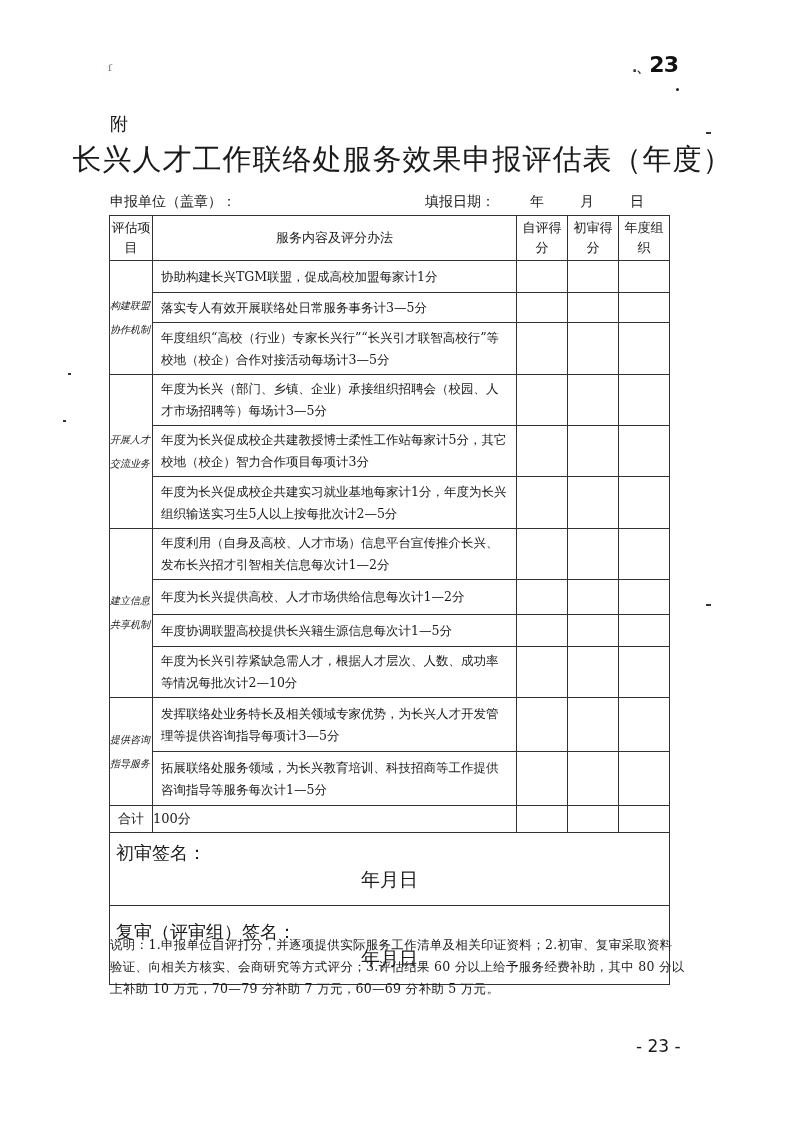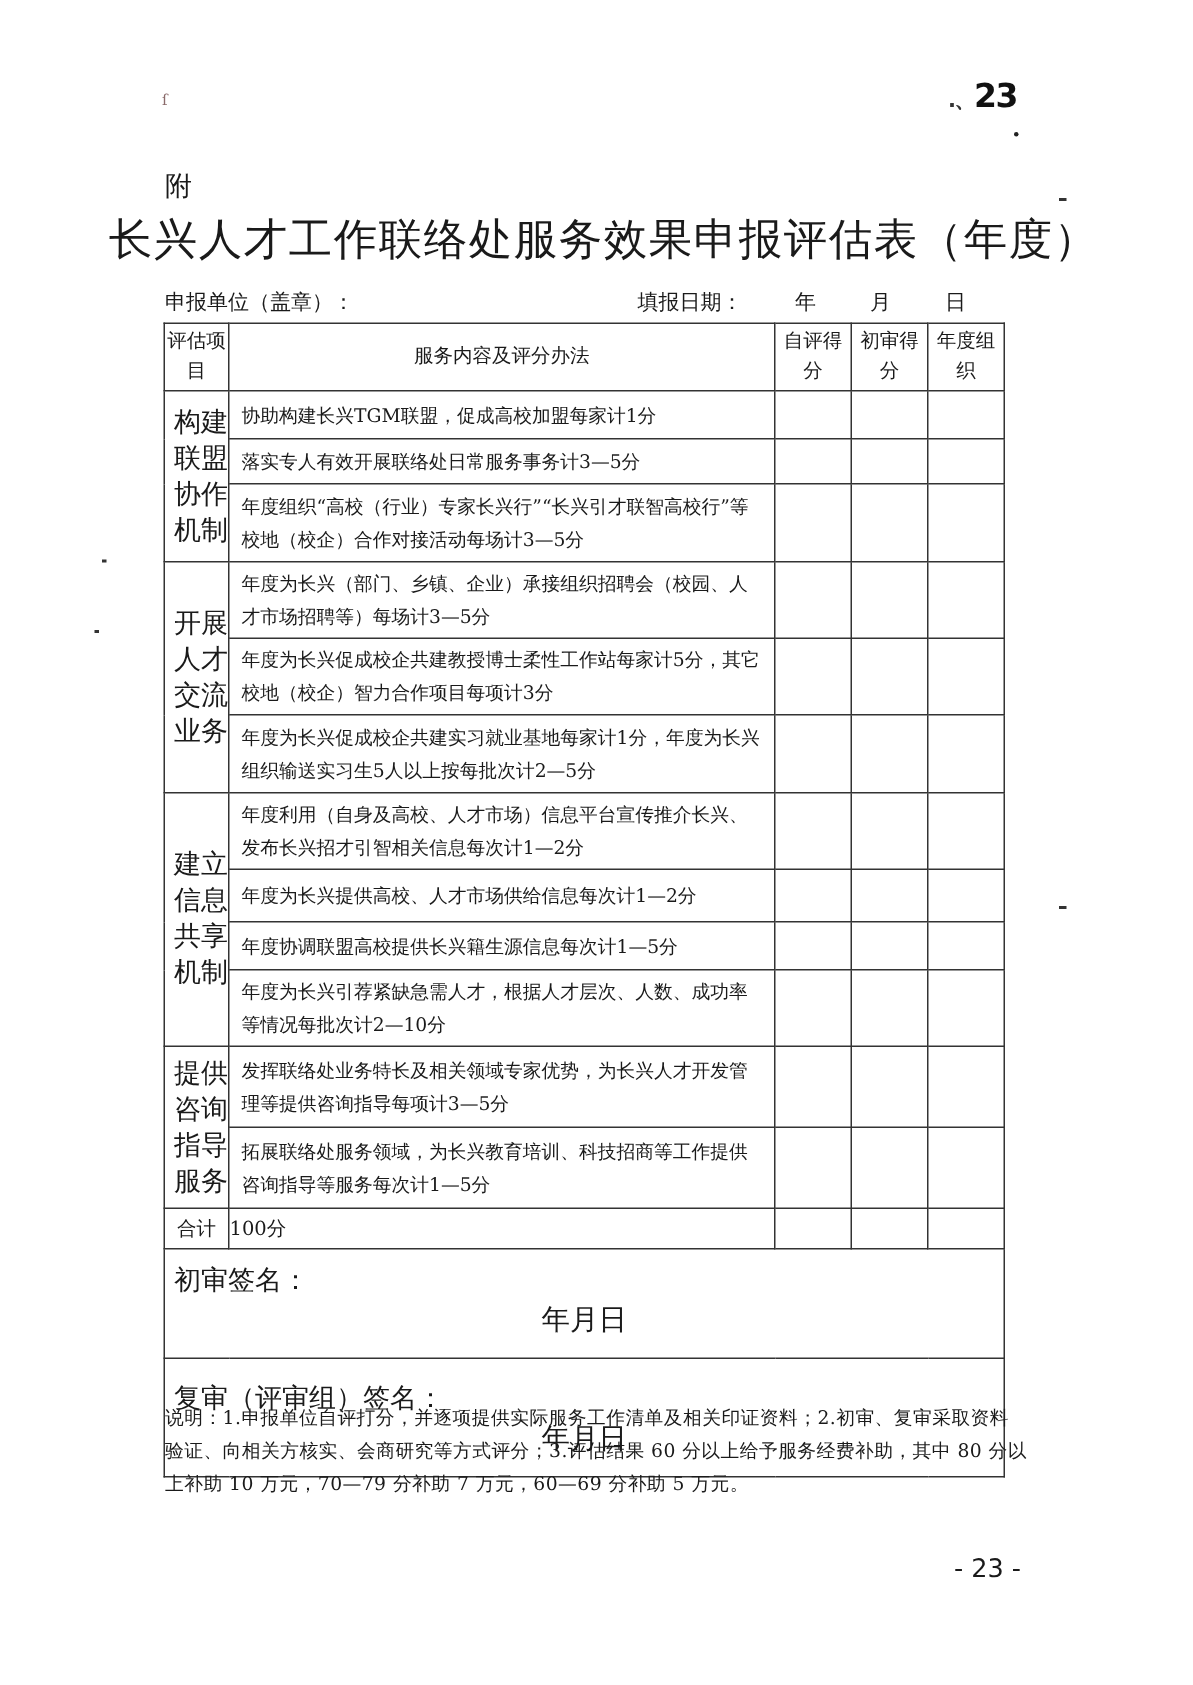--- a/index.html
+++ b/index.html
@@ -29,21 +29,21 @@
   }
   table.form td, table.form th {
     border: 1px solid #333; padding: 0; font-weight: normal; vertical-align: middle;
   }
   col.c-cat { width: 43px; }
   col.c-content { width: 364px; }
   col.c-score { width: 51px; }
   col.c-score2 { width: 51px; }
   col.c-score3 { width: 51px; }
   .hdr th { height: 44px; text-align: center; line-height: 20px; font-size: 13px; }
-  .cat { text-align: right; line-height: 24px; font-size: 18px; padding: 0 3px; }
+  .cat { text-align: left; line-height: 24px; font-size: 10px; padding: 0 3px; font-style: italic; }
   .content { text-align: left; padding: 3px 8px !important; line-height: 22px; font-size: 12.5px; }
   .score { }
   .total-label { text-align: center; height: 26px; }
   .total-val { }
   .sig-cell { height: 88px; position: relative; padding: 0 !important; }
   .sig-label { position: absolute; left: 6px; top: 8px; font-size: 18px; }
   .sig-date { position: absolute; left: 0; width: 100%; text-align: center; bottom: 12px; font-size: 19px; }
 
   .notes { left: 110px; top: 934px; width: 575px; font-size: 12.5px; line-height: 22px; letter-spacing: 0.3px; }
   .page-num { left: 636px; top: 1036px; font-size: 17px; font-family: "DejaVu Sans", sans-serif; }

